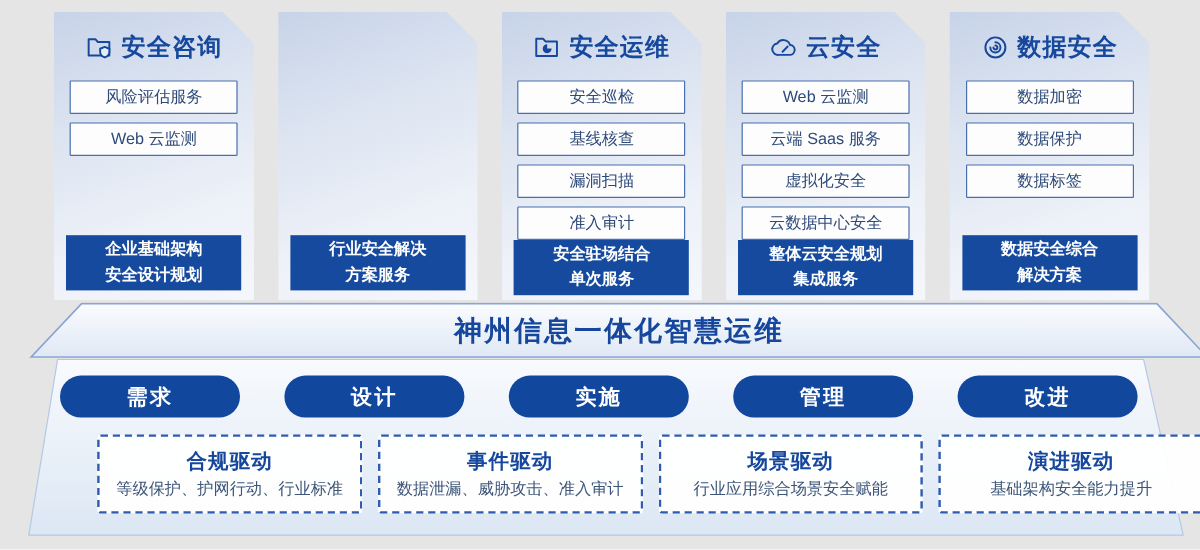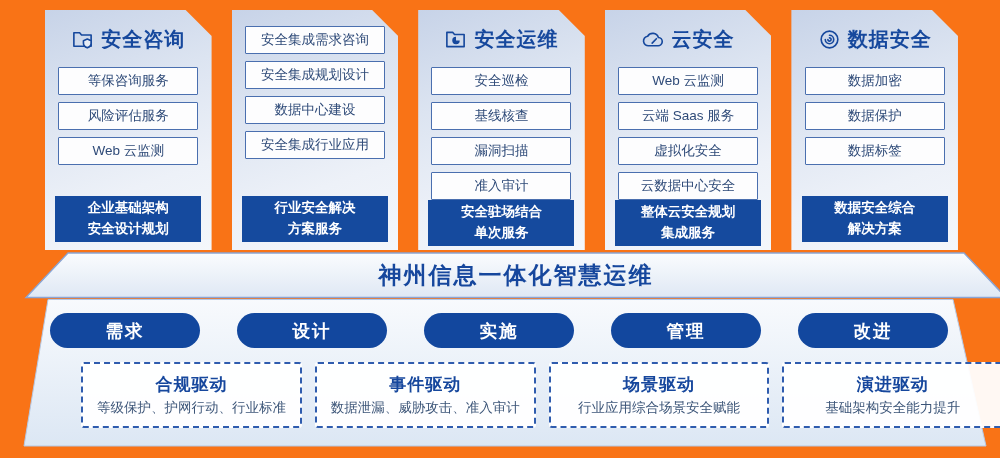--- a/index.html
+++ b/index.html
@@ -1,17 +1,17 @@
 <!DOCTYPE html>
 <html><head>
 <meta charset="utf-8">
 <style>
   html,body{margin:0;padding:0;background:#fff;}
   .stage{
-    position:relative;width:1000px;height:458px;overflow:hidden;background:#f97316;
+    position:relative;width:1000px;height:458px;overflow:hidden;background:#e5e5e5;
     font-family:"Liberation Sans","DejaVu Sans",sans-serif;
     text-decoration:underline;
   }
   
   .cards{position:absolute;left:45px;top:10px;width:913px;height:240px;display:flex;gap:20px;}
   .card{
     flex:1;display:flex;flex-direction:column;
     padding:16px 9px 4px 9px;box-sizing:border-box;
     background:linear-gradient(160deg,#c7d3e8 0%,#dce4f1 35%,#edf1f8 70%,#f4f7fb 100%);
     clip-path:polygon(0 0, calc(100% - 26px) 0, 100% 26px, 100% 100%, 0 100%);
@@ -66,37 +66,30 @@
       <div class="card-title">
         <span>
           <svg width="23" height="23" viewBox="0 0 24 24" fill="none" stroke="#16489d" stroke-width="1.7" stroke-linejoin="round">
             <path d="M3 19 V5 h6 l2 2.3 H21 v11.7 Z"></path>
             <path d="M17 11.6 l4 1.6 v2.7 c0 2.3 -1.7 3.9 -4 4.8 c-2.3 -.9 -4 -2.5 -4 -4.8 v-2.7 Z" fill="#e6ecf6"></path>
           </svg>
         </span>
         <span class="ttl">安全咨询</span>
       </div>
       <div class="items">
-        <div class="item">等保咨询服务</div>
         <div class="item">风险评估服务</div>
         <div class="item">Web 云监测</div>
       </div>
       <div class="hl">
         <span>企业基础架构</span>
         <span>安全设计规划</span>
       </div>
     </div>
 
     <div class="card">
-      <div class="items">
-        <div class="item">安全集成需求咨询</div>
-        <div class="item">安全集成规划设计</div>
-        <div class="item">数据中心建设</div>
-        <div class="item">安全集成行业应用</div>
-      </div>
       <div class="hl">
         <span>行业安全解决</span>
         <span>方案服务</span>
       </div>
     </div>
 
     <div class="card">
       <div class="card-title">
         <span>
           <svg width="23" height="23" viewBox="0 0 24 24" fill="none" stroke="#16489d" stroke-width="1.7" stroke-linejoin="round">

